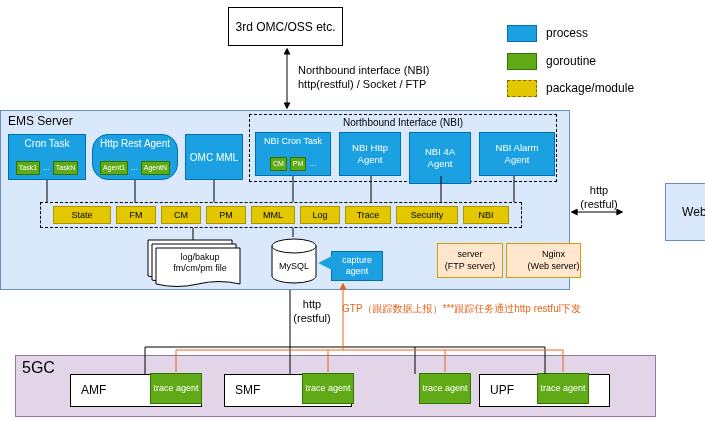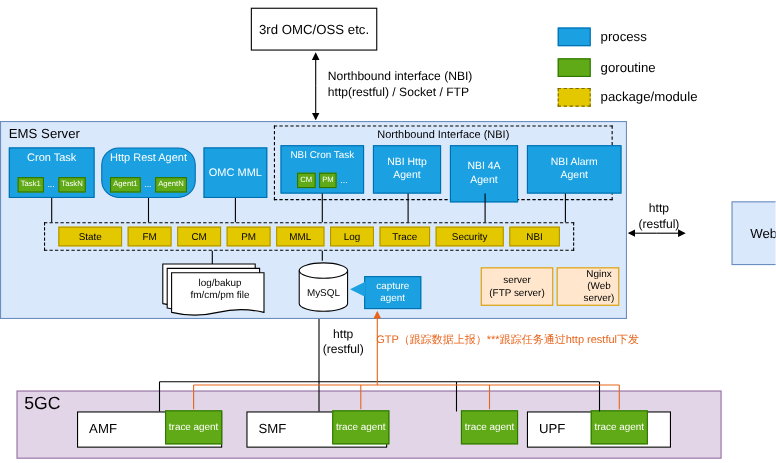--- a/index.html
+++ b/index.html
@@ -86,21 +86,21 @@
   </div>
 
   <div class="abs proc center node" style="left:339px;top:132px;width:62px;height:44px;font-size:9.5px;line-height:1.25;padding:2px;">
     <span>NBI Http Agent</span>
   </div>
 
   <div class="abs proc center node" style="left:409px;top:132px;width:62px;height:52px;font-size:9.5px;line-height:1.25;padding:2px;">
     <span>NBI 4A Agent</span>
   </div>
 
-  <div class="abs proc center node" style="left:479px;top:132px;width:86px;height:44px;font-size:9.5px;line-height:1.25;padding:20px;text-align:center;">
+  <div class="abs proc center node" style="left:479px;top:132px;width:76px;height:44px;font-size:9.5px;line-height:1.25;padding:7px;text-align:center;">
     <span>NBI Alarm Agent</span>
   </div>
 
   <div class="abs node" style="left:40px;top:202px;width:482px;height:26px;border:1px dashed #000;display:flex;align-items:center;gap:5px;padding:0 12px;">
     <span class="pkg ymod" style="width:58px">State</span>
     <span class="pkg ymod" style="width:40px">FM</span>
     <span class="pkg ymod" style="width:40px">CM</span>
     <span class="pkg ymod" style="width:40px">PM</span>
     <span class="pkg ymod" style="width:44px">MML</span>
     <span class="pkg ymod" style="width:40px">Log</span>
@@ -135,21 +135,21 @@
     <span>capture agent</span>
   </div>
 
   <div class="abs center node" style="left:437px;top:243px;width:66px;height:35px;background:var(--c-server_bg,#ffe6cc);border:1px solid #d79b00;">
     <div class="small2">
       <div>server</div>
       <div>(FTP server)</div>
     </div>
   </div>
 
-  <div class="abs center node" style="left:506px;top:243px;width:57px;height:35px;background:var(--c-server_bg,#ffe6cc);border:1px solid #d79b00;padding-left:20px;">
+  <div class="abs center node" style="left:506px;top:243px;width:75px;height:35px;background:var(--c-server_bg,#ffe6cc);border:1px solid #d79b00;padding-left:20px;">
     <div class="small2">
       <div>Nginx</div>
       <div>(Web server)</div>
     </div>
   </div>
 
   <div class="abs center node" style="left:624px;top:183px;width:74px;height:58px;background:var(--c-ems_bg,#dae8fc);border:1px solid #6c8ebf;font-size:12px;margin-left:41px;">
     <span>Web UI</span>
   </div>
   <div class="abs link-label" style="left:574px;top:184px;width:50px;">

